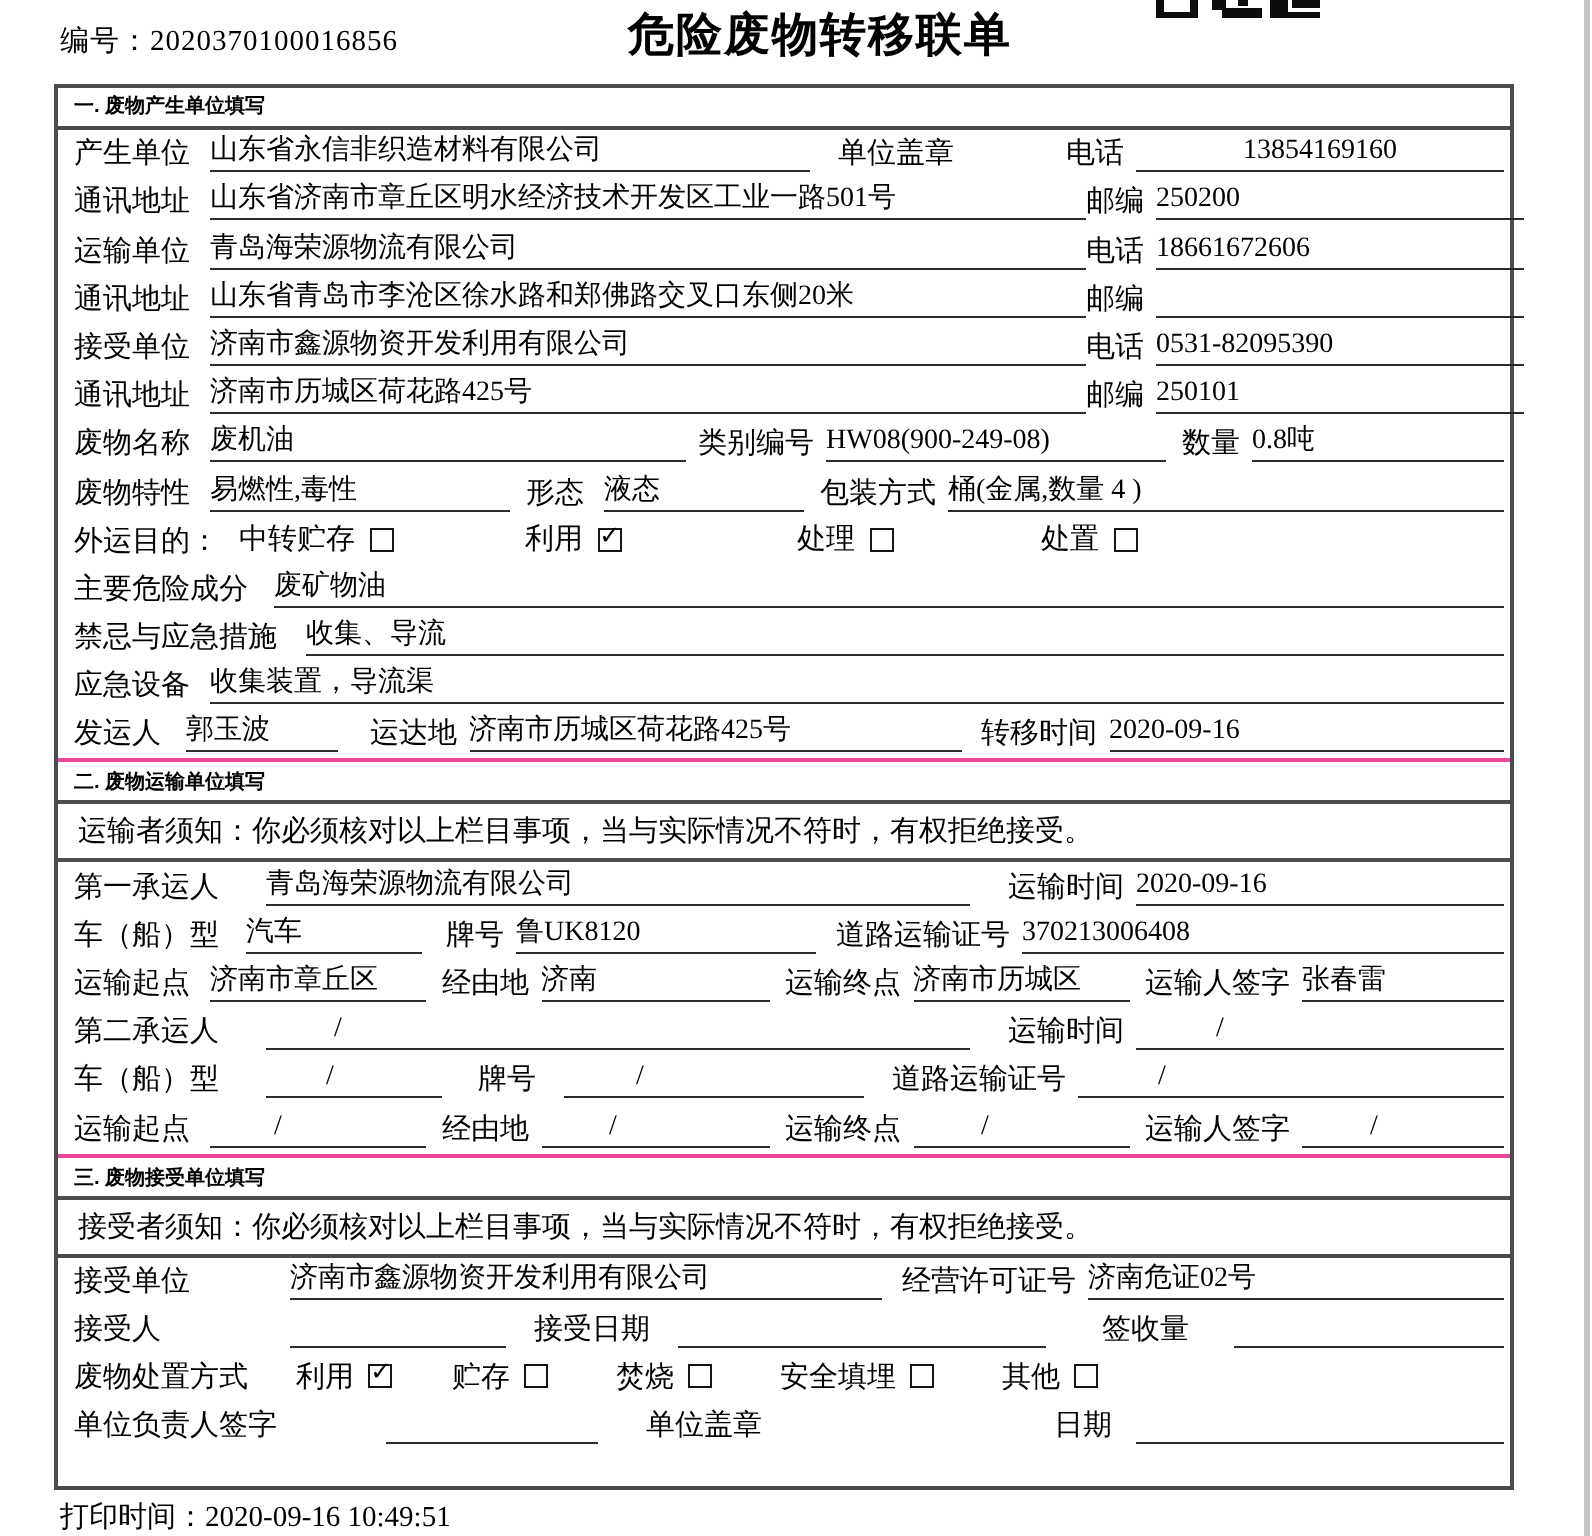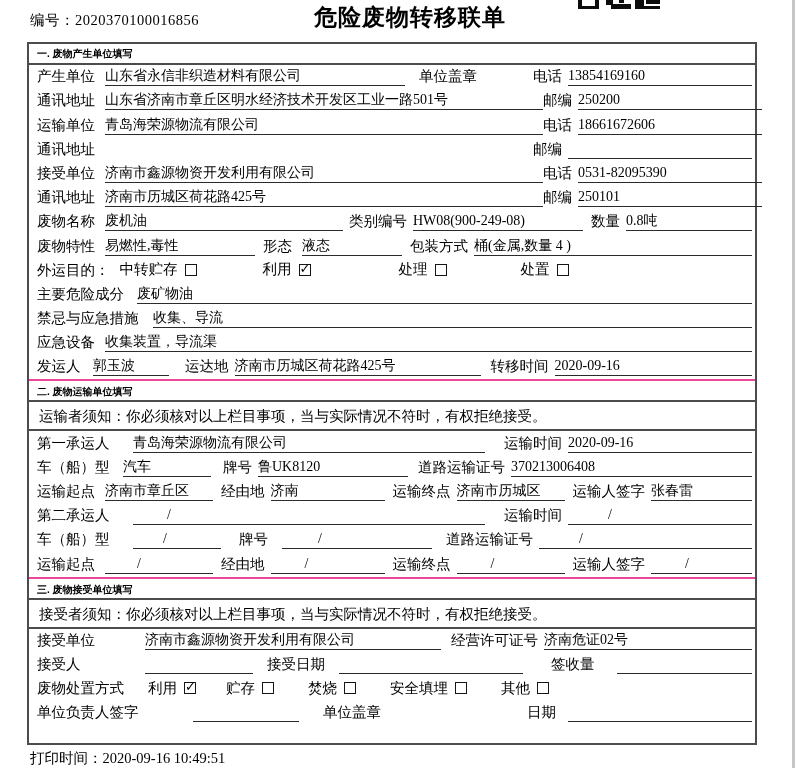--- a/index.html
+++ b/index.html
@@ -50,36 +50,37 @@
 </svg>
 
 <div class="form-table">
     <div class="section">
       <div class="sec-header">一. 废物产生单位填写</div>
       <div class="frow">
         <span class="lbl" style="width: 62px;">产生单位</span>
         <span class="fld" style="width: 300px;">山东省永信非织造材料有限公司</span>
         <span class="lbl" style="margin-left: 14px;">单位盖章</span>
         <span class="lbl" style="margin-left: auto;">电话</span>
-        <span class="fld" style="width: 184px;">13854169160</span>
+        <span class="fld" style="width: 184px; text-align: center;">13854169160</span>
       </div>
       <div class="frow">
         <span class="lbl" style="width: 62px;">通讯地址</span>
         <span class="fld" style="width: 438px;">山东省济南市章丘区明水经济技术开发区工业一路501号</span>
         <span class="lbl" style="margin-left: auto;">邮编</span>
         <span class="fld" style="width: 184px;">250200</span>
       </div>
       <div class="frow">
         <span class="lbl" style="width: 62px;">运输单位</span>
         <span class="fld" style="width: 438px;">青岛海荣源物流有限公司</span>
         <span class="lbl" style="margin-left: auto;">电话</span>
         <span class="fld" style="width: 184px;">18661672606</span>
       </div>
       <div class="frow">
         <span class="lbl" style="width: 62px;">通讯地址</span>
+        <span class="fld" style="width: 438px;">山东省青岛市李沧区徐水路和郑佛路交叉口东侧20米</span>
         <span class="lbl" style="margin-left: auto;">邮编</span>
         <span class="fld" style="width: 184px;"></span>
       </div>
       <div class="frow">
         <span class="lbl" style="width: 62px;">接受单位</span>
         <span class="fld" style="width: 438px;">济南市鑫源物资开发利用有限公司</span>
         <span class="lbl" style="margin-left: auto;">电话</span>
         <span class="fld" style="width: 184px;">0531-82095390</span>
       </div>
       <div class="frow">

